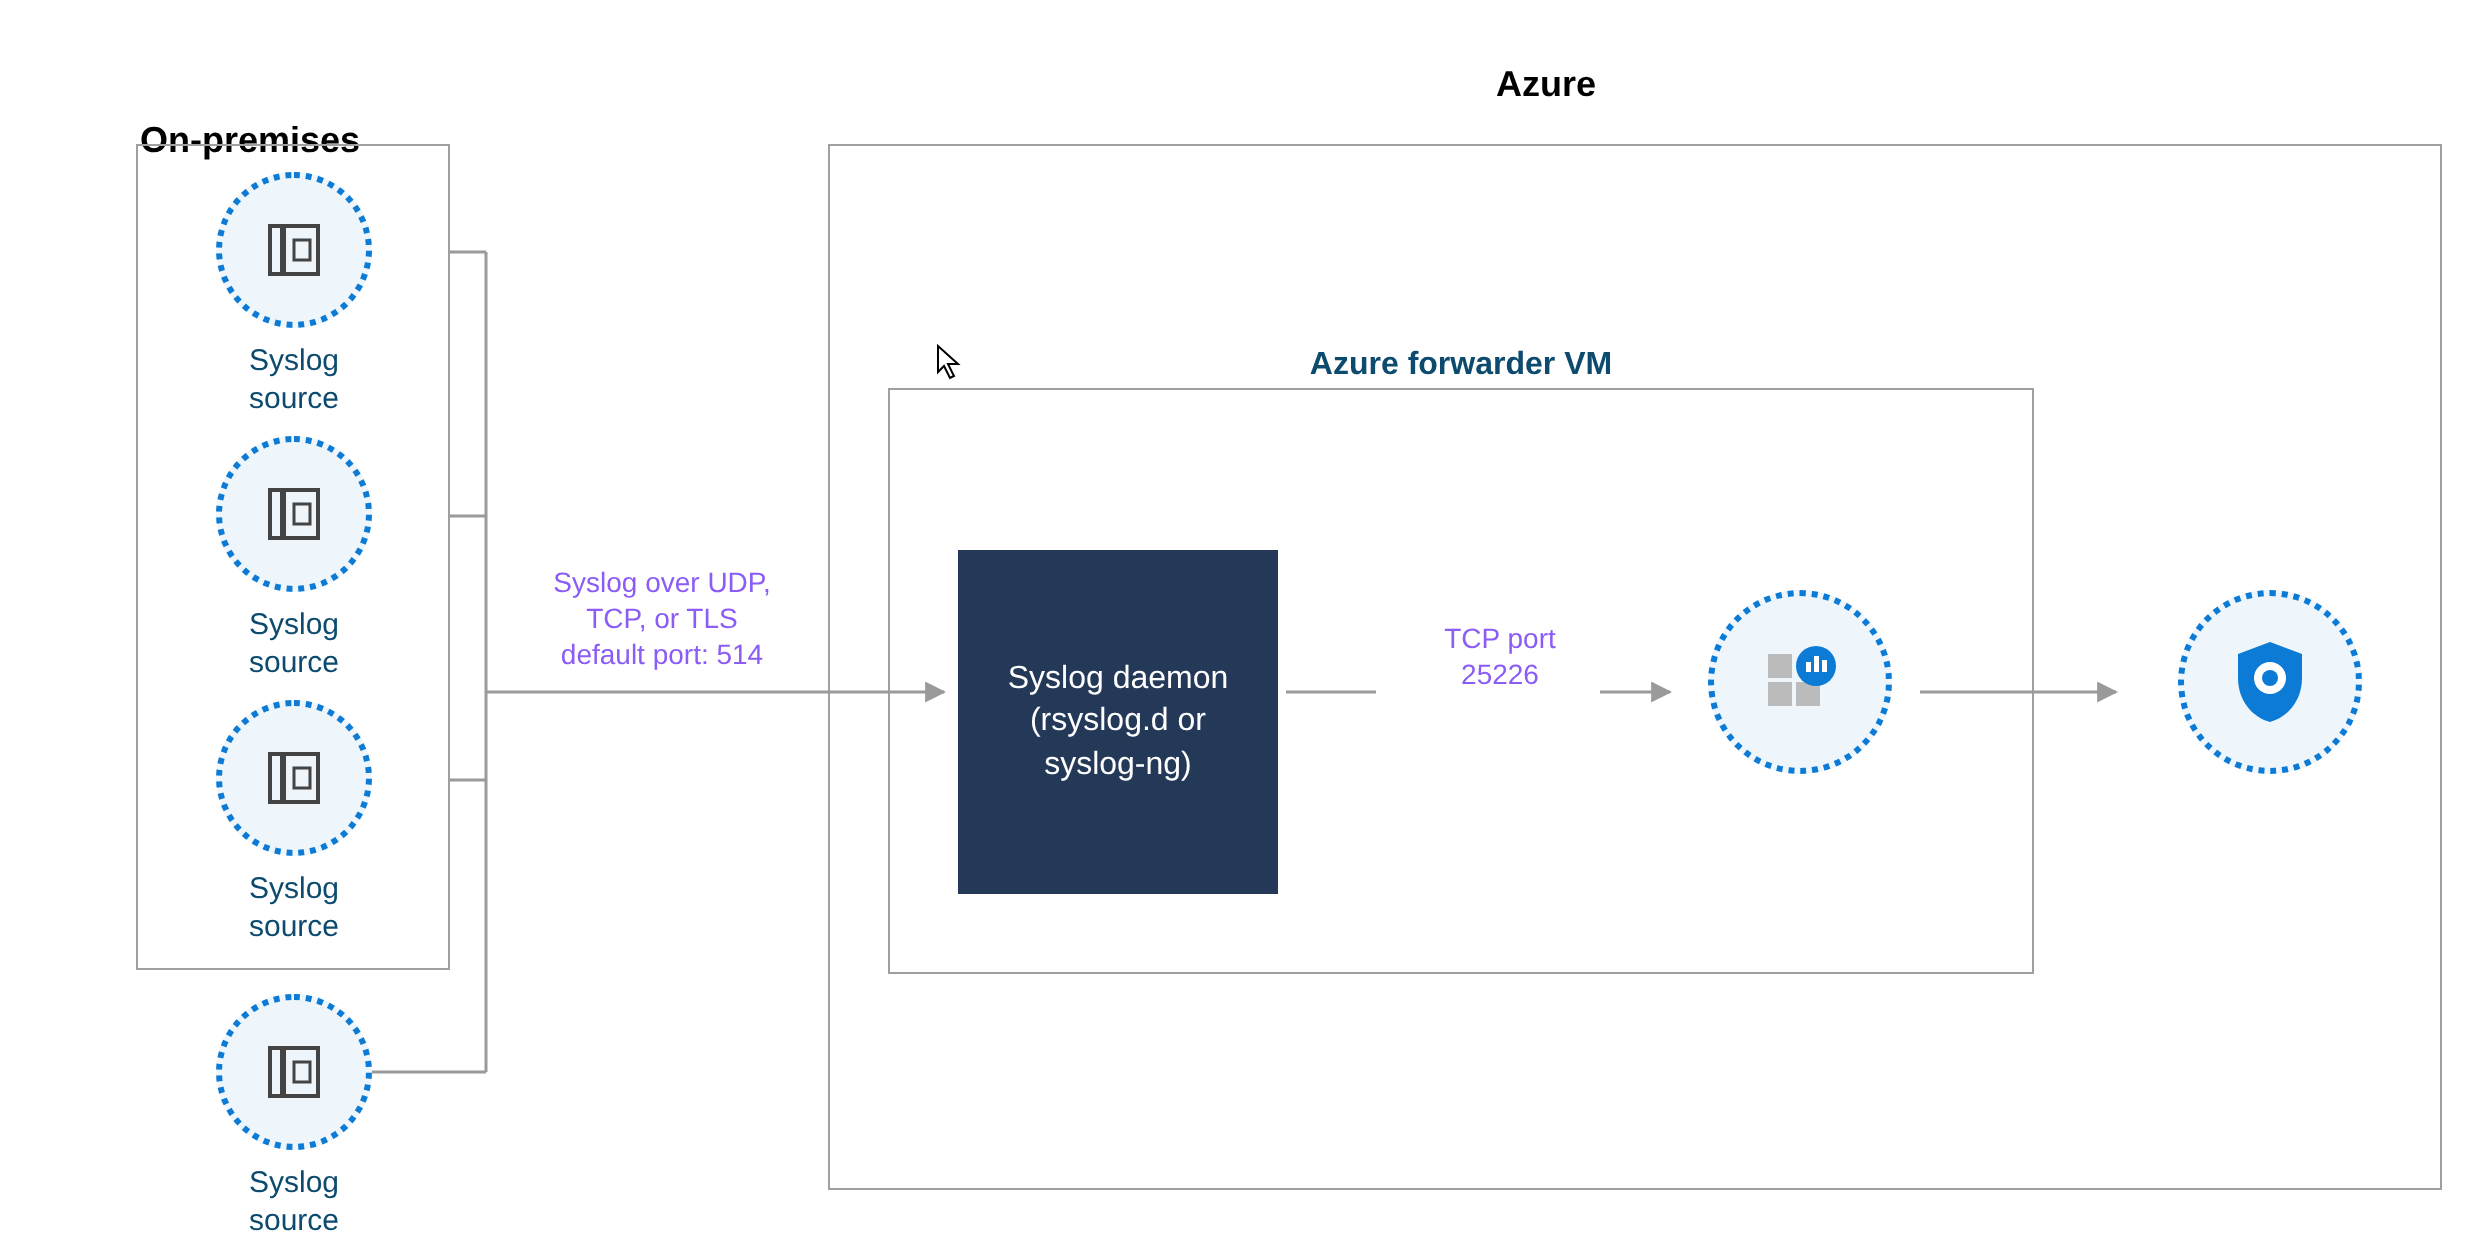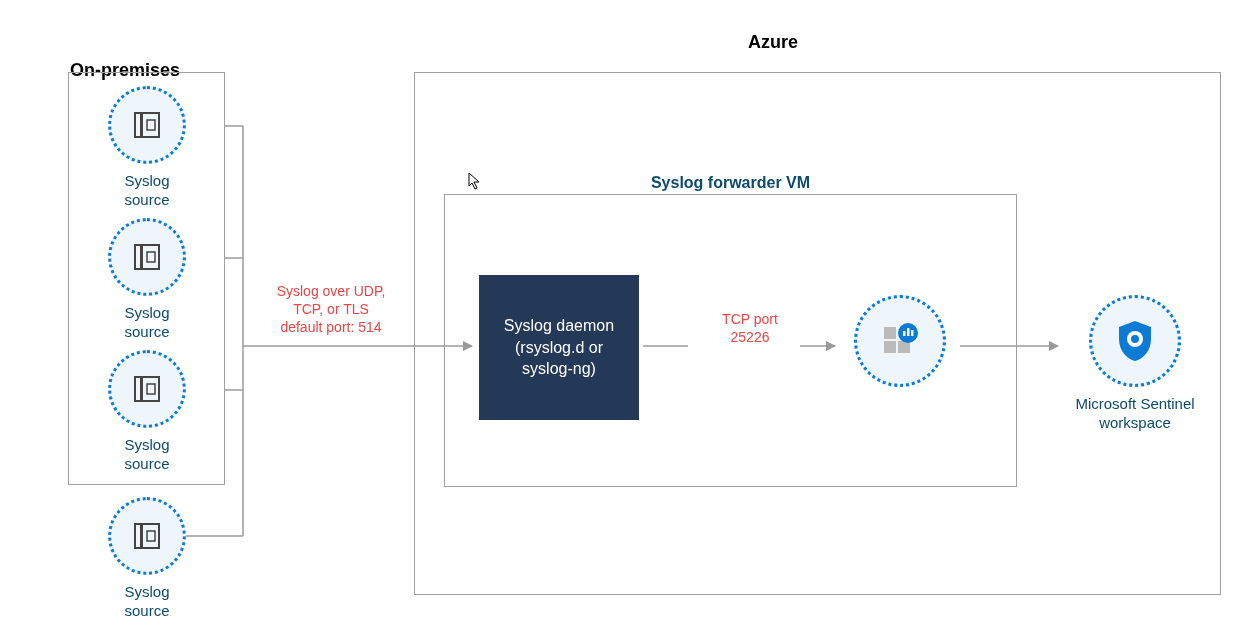--- a/index.html
+++ b/index.html
@@ -54,21 +54,21 @@
     align-items: center;
     justify-content: center;
     text-align: center;
     font-size: 16px;
     line-height: 1.35;
     padding: 10px;
   }
   .conn-label {
     position: absolute;
     font-size: 14px;
-    color: #ef4444;
+    color: #8b5cf6;
     text-align: center;
     line-height: 1.3;
   }
   svg.connectors {
     position: absolute;
     top: 0; left: 0;
     width: 1233px;
     height: 621px;
     pointer-events: none;
   }
@@ -82,21 +82,21 @@
 <body>
 
 <div class="title" style="left:70px; top:32px;margin-top:28px;">On-premises</div>
 <div class="title" style="left:748px; top:32px;">Azure</div>
 
 <div class="box" style="left:68px; top:72px; width:157px; height:413px;"></div>
 
 <div class="box" style="left:414px; top:72px; width:807px; height:523px;"></div>
 
 <div class="box" style="left:444px; top:194px; width:573px; height:293px;"></div>
-<div class="label" style="position:absolute; left:444px; top:165px; width:573px; text-align:center; font-weight:600; font-size:16px;">Syslog forwarder VM</div>
+<div class="label" style="position:absolute; left:444px; top:165px; width:573px; text-align:center; font-weight:600; font-size:16px;">Azure forwarder VM</div>
 
 <div class="node" style="left:107px; top:86px; width:80px;">
   <div class="circle-icon">
     <svg width="30" height="30" viewBox="0 0 30 30">
         <rect x="3" y="3" width="24" height="24" fill="none" stroke="#444" stroke-width="2"></rect>
         <rect x="8" y="3" width="3" height="24" fill="#444"></rect>
         <rect x="15" y="10" width="8" height="10" fill="none" stroke="#444" stroke-width="1.5"></rect>
       </svg>
   </div>
   <div class="label">Syslog source</div>
@@ -128,21 +128,21 @@
   <div class="circle-icon">
     <svg width="30" height="30" viewBox="0 0 30 30">
         <rect x="3" y="3" width="24" height="24" fill="none" stroke="#444" stroke-width="2"></rect>
         <rect x="8" y="3" width="3" height="24" fill="#444"></rect>
         <rect x="15" y="10" width="8" height="10" fill="none" stroke="#444" stroke-width="1.5"></rect>
       </svg>
   </div>
   <div class="label">Syslog source</div>
 </div>
 
-<div class="syslog-daemon" style="left:479px; top:275px; width:160px; height:145px;text-align:center;">
+<div class="syslog-daemon" style="left:479px; top:275px; width:160px; height:172px;text-align:center;">
   <span style="white-space:pre-line;">Syslog daemon
 (rsyslog.d or
 syslog-ng)</span>
 </div>
 
 <div class="node" style="left:840px; top:295px; width:120px;">
   <div class="circle-icon big">
     <svg width="44" height="44" viewBox="0 0 44 44">
       <rect x="6" y="22" width="12" height="12" fill="#bbb"></rect>
       <rect x="20" y="22" width="12" height="12" fill="#bbb"></rect>
@@ -156,22 +156,20 @@
 </div>
 
 <div class="node" style="left:1065px; top:295px; width:140px;">
   <div class="circle-icon big">
     <svg width="48" height="48" viewBox="0 0 48 48">
       <path d="M24 4 L40 10 V22 C40 34 32 42 24 44 C16 42 8 34 8 22 V10 Z" fill="#0b7bd6"></path>
       <circle cx="24" cy="22" r="8" fill="#fff"></circle>
       <circle cx="24" cy="22" r="4" fill="#0b7bd6"></circle>
     </svg>
   </div>
-  <div class="label" style="white-space:pre-line;">Microsoft Sentinel
-workspace</div>
 </div>
 
 <div class="conn-label" style="left:256px; top:282px; width:150px;">Syslog over UDP,<br>TCP, or TLS<br>default port: 514</div>
 <div class="conn-label" style="left:700px; top:310px; width:100px;">TCP port<br>25226</div>
 
 <div class="cursor" style="left:468px; top:172px;">
   <svg width="14" height="18" viewBox="0 0 14 18">
       <path d="M1 1 L1 14 L4 11 L7 17 L9 16 L6 10 L11 10 Z" fill="#fff" stroke="#000" stroke-width="1"></path>
     </svg>
 </div>

